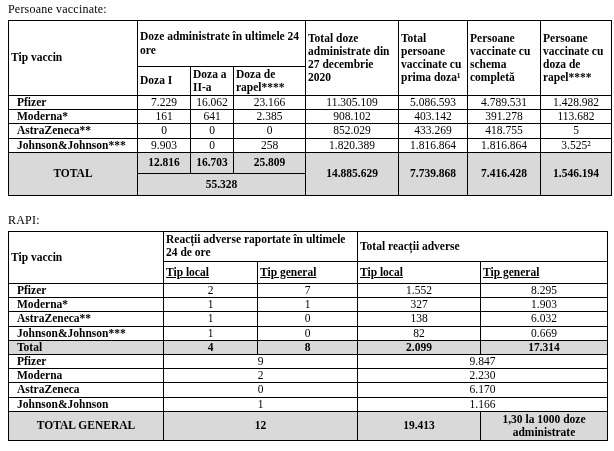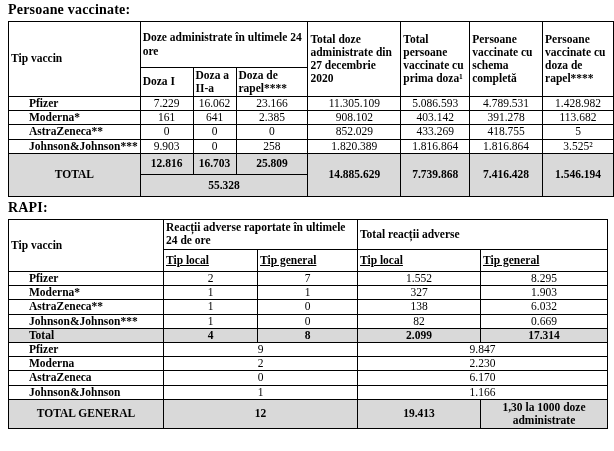--- a/index.html
+++ b/index.html
@@ -6,45 +6,45 @@
     margin: 0;
     padding: 0;
     background: #ffffff;
     width: 614px;
     height: 451px;
     font-family: "Liberation Serif", serif;
     color: #000;
   }
   .page { padding: 2px 0 0 8px; width: 606px; }
   .doc-title {
-    font-size: 14px;
-    font-weight: bold;
+    font-size: 12px;
+    font-weight: normal;
     margin: 0 0 3px 0;
     letter-spacing: 0.2px;
   }
-  .doc-title.second { margin-top: 3px; }
+  .doc-title.second { margin-top: 17px; }
   table {
     border-collapse: collapse;
     table-layout: fixed;
     empty-cells: show;
   }
   th, td {
     border: 1px solid #000;
     font-size: 11.5px;
     line-height: 1.15;
     padding: 0 2px;
     overflow: hidden;
     vertical-align: middle;
   }
   th { font-weight: bold; text-align: left; }
   td.num { text-align: center; }
   td.vname {
     font-weight: bold;
     text-align: left;
-    padding-left: 20px;
+    padding-left: 8px;
   }
   .shade { background: #d9d9d9; }
   .b { font-weight: bold; margin-top: 16px; }
   .tc { text-align: center; }
   
   .t1 tr.hrow1 { height: 46px; }
   .t1 tr.hrow2 { height: 29px; }
   .t1 tr.datarow { height: 14px; }
   .t1 tr.totrow1 { height: 21px; }
   .t1 tr.totrow2 { height: 22px; }

